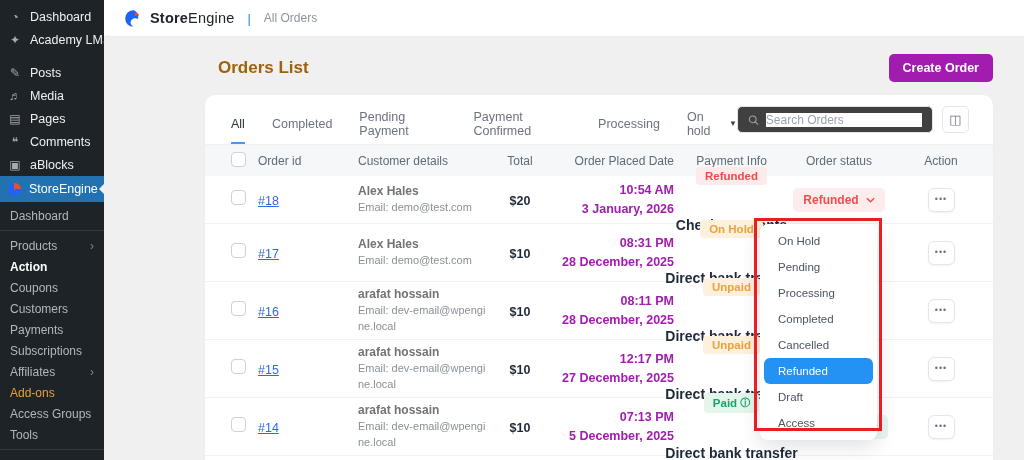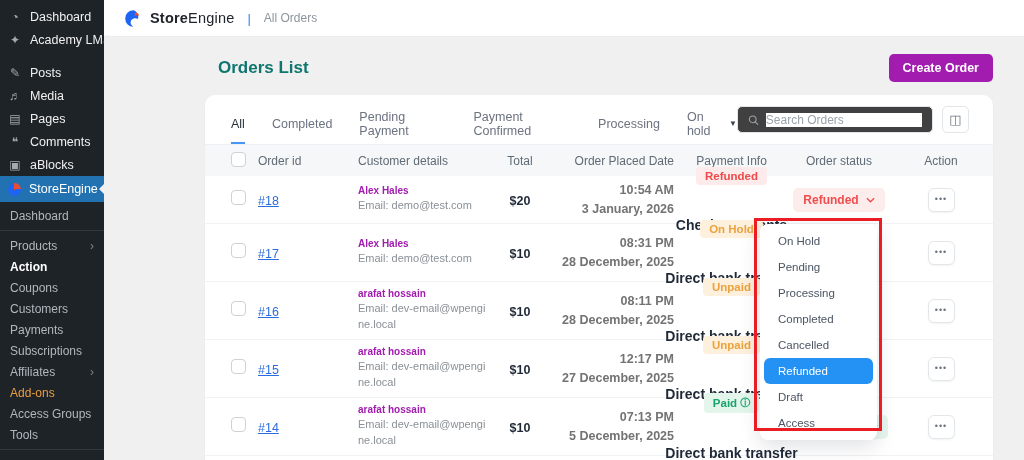--- a/index.html
+++ b/index.html
@@ -33,21 +33,21 @@
   .brand { display:flex; align-items:center; gap:7px; }
   .brand-name { font-size:14.5px; color:#20242c; letter-spacing:.2px; }
   .brand-name b { font-weight:bold; }
   .brand-divider { color:#2d7ff0; margin:0 13px; font-size:13px; }
   .crumb { color:#8d949c; font-size:12px; }
 
   
   .main { position:absolute; left:104px; top:37px; right:0; bottom:0;
     background:#f0f0f1; padding:16px 31px 0 101px; }
   .page-head { display:flex; align-items:center; justify-content:space-between; height:30px; }
-  .page-title { font-size:17px; font-weight:bold; color:#0f766e; padding-left:13px; }
+  .page-title { font-size:17px; font-weight:bold; color:#a16207; padding-left:13px; }
   .btn-primary { background:#a21caf; color:#fff; border:none; border-radius:5px;
     font-size:12.5px; font-weight:bold; padding:7px 14px; cursor:pointer;
     font-family:"Liberation Sans", sans-serif; }
 
   .card { margin-top:12px; background:#fff; border-radius:10px 10px 0 0;
     box-shadow:0 1px 2px rgba(20,30,50,.05); height:400px; overflow:hidden; }
 
   
   .tabs-bar { display:flex; align-items:center; justify-content:space-between;
     padding:0 24px 0 26px; height:50px; border-bottom:1px solid #eef1f3; }
@@ -77,25 +77,25 @@
   .c-id { width:100px; padding-left:7px; }
   .c-customer { width:140px; padding-left:7px; }
   .c-total { width:58px; text-align:center; }
   .c-date { width:125px; text-align:right; }
   .c-payment { width:115px; display:flex; flex-direction:column; align-items:center; gap:4px; }
   .c-status { width:100px; display:flex; justify-content:center; }
   .c-action { flex:1 1 auto; display:flex; justify-content:center; }
   .checkbox { width:15px; height:15px; border:1.5px solid #ccd2d8; border-radius:4px;
     background:#fff; display:inline-block; cursor:pointer; }
   .order-link { color:#2d6cdf; font-size:12.5px; text-decoration:underline; cursor:pointer; }
-  .cust-name { font-size:10px; font-weight:bold; color:#a21caf; }
+  .cust-name { font-size:12px; font-weight:bold; color:#737373; }
   .cust-email { font-size:11px; color:#8a9096; margin-top:2px; word-break:break-all;
     line-height:1.45; }
   .total-val { font-size:12.5px; font-weight:bold; color:#1f2937; }
-  .date-line { font-size:12.5px; color:#737373; font-weight:bold; line-height:1.5; }
+  .date-line { font-size:12.5px; color:#a21caf; font-weight:bold; line-height:1.5; }
   .badge { font-size:11.5px; font-weight:bold; border-radius:4px; padding:3px 9px;
     white-space:nowrap; display:inline-flex; align-items:center; gap:3px; }
   .badge-red { background:#fdeaea; color:#ee4a4a; }
   .badge-orange { background:#fdf0dd; color:#eda23c; }
   .badge-green { background:#e4f5ec; color:#16a46b; }
   .pay-method { font-size:14px; font-weight:bold; color:#1f2937; white-space:nowrap;margin-top:28px; }
   .status-select { display:inline-flex; align-items:center; gap:7px; font-size:12px;
     font-weight:bold; border-radius:5px; padding:5px 10px; cursor:pointer; white-space:nowrap; }
   .status-refunded { background:#fdecec; color:#ef4e4e; }
   .status-completed { background:#e8f6ef; color:#17a673; }

